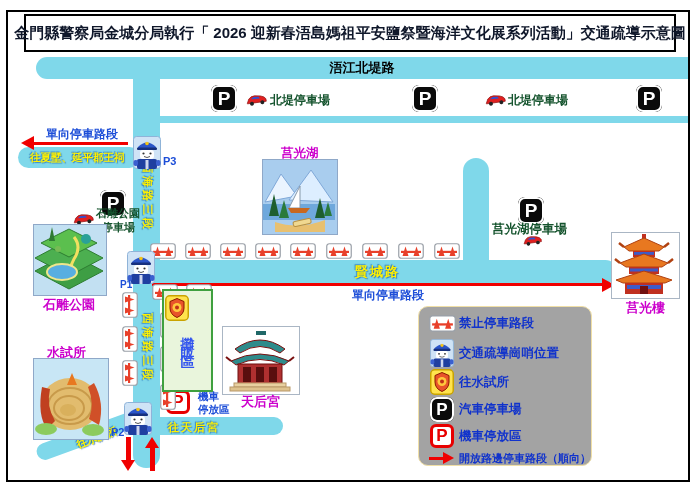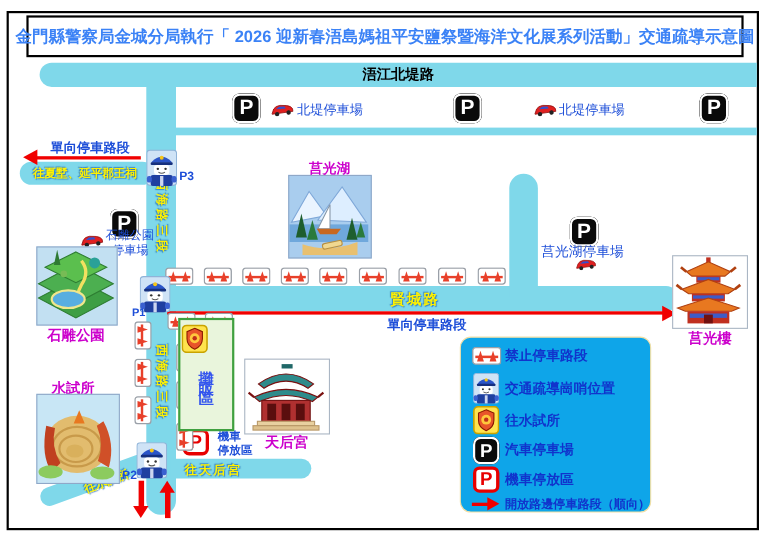--- a/index.html
+++ b/index.html
@@ -2,46 +2,46 @@
 <html><head>
 <meta charset="utf-8">
 <style>
   html,body{margin:0;padding:0;}
   .page{position:relative;width:700px;height:495px;background:#fff;overflow:hidden;
         font-family:"Liberation Sans","DejaVu Sans",sans-serif;}
   .abs{position:absolute;}
   .outer-border{position:absolute;left:6px;top:10px;width:680px;height:468px;border:2px solid #000;}
   .title-box{position:absolute;left:24px;top:14px;width:648px;height:34px;border:2px solid #000;background:#fff;
              display:flex;align-items:center;justify-content:center;}
-  .title-text{font-size:15px;font-weight:bold;color:#3b82f6;white-space:nowrap;letter-spacing:0px;}
+  .title-text{font-size:15px;font-weight:bold;color:#0f172a;white-space:nowrap;letter-spacing:0px;}
   .road{position:absolute;background:#7FD8EA;}
   .road-label-black{font-size:13px;font-weight:bold;color:#000;text-align:center;line-height:22px;}
   .ylabel{color:#FFF200;font-weight:bold;white-space:nowrap;
           text-shadow:1px 1px 1px rgba(20,90,170,.65),-1px -1px 1px rgba(20,90,170,.65);}
   .vroad-label{position:absolute;color:#FFF200;font-weight:bold;font-size:11px;white-space:nowrap;letter-spacing:3px;
           transform:translate(-50%,-50%) rotate(90deg);
           text-shadow:1px 1px 1px rgba(20,90,170,.65),-1px -1px 1px rgba(20,90,170,.65);}
   .redtext{position:absolute;color:#1d4ed8;font-weight:bold;white-space:nowrap;}
-  .bluetext{position:absolute;color:#1d4ed8;font-weight:normal;white-space:nowrap;}
+  .bluetext{position:absolute;color:#14532d;font-weight:bold;white-space:nowrap;}
   .magentatext{position:absolute;color:#CC00CC;font-weight:bold;white-space:nowrap;}
   .shaft-h{position:absolute;height:3px;background:#F00000;}
   .shaft-v{position:absolute;width:5px;background:#F00000;}
   .head-left{position:absolute;width:0;height:0;border-top:7px solid transparent;border-bottom:7px solid transparent;border-right:13px solid #F00000;}
   .head-right{position:absolute;width:0;height:0;border-top:7px solid transparent;border-bottom:7px solid transparent;border-left:13px solid #F00000;}
   .head-down{position:absolute;width:0;height:0;border-left:7px solid transparent;border-right:7px solid transparent;border-top:11px solid #F00000;}
   .head-up{position:absolute;width:0;height:0;border-left:7px solid transparent;border-right:7px solid transparent;border-bottom:11px solid #F00000;}
   .p-black{position:absolute;width:26px;height:27px;background:#0a0a0a;color:#fff;border-radius:7px;
            box-shadow:inset 0 0 0 2px #fff, inset 0 0 0 3px #0a0a0a;
            display:flex;align-items:center;justify-content:center;font-weight:bold;font-size:19px;}
   .p-red{position:absolute;width:24px;height:24px;background:#fff;color:#E80000;border:3px solid #E80000;border-radius:6px;
          display:flex;align-items:center;justify-content:center;font-weight:bold;font-size:17px;box-sizing:border-box;}
   .img-box{position:absolute;border:1px solid #8FA8C8;background:#fff;}
   .vendor-box{position:absolute;background:#E9F5DC;border:2px solid #3FA03F;}
   .vendor-text{position:absolute;writing-mode:vertical-rl;color:#3355EE;font-weight:bold;font-size:14px;letter-spacing:9px;}
-  .legend-box{position:absolute;left:418px;top:306px;width:172px;height:158px;background:#0ea5e9;
+  .legend-box{position:absolute;left:418px;top:306px;width:172px;height:158px;background:#a3a3a3;
               border:1px solid #F0DFA6;border-radius:10px;}
   .legend-row{position:absolute;left:6px;display:flex;align-items:center;}
   .legend-icon{width:34px;display:flex;justify-content:center;flex:0 0 34px;}
   .legend-label{color:#1133CC;font-weight:bold;font-size:12.5px;white-space:nowrap;}
   .icon{display:block;}
 </style>
 </head>
 <body>
 
 <svg width="0" height="0" style="position:absolute" aria-hidden="true">

